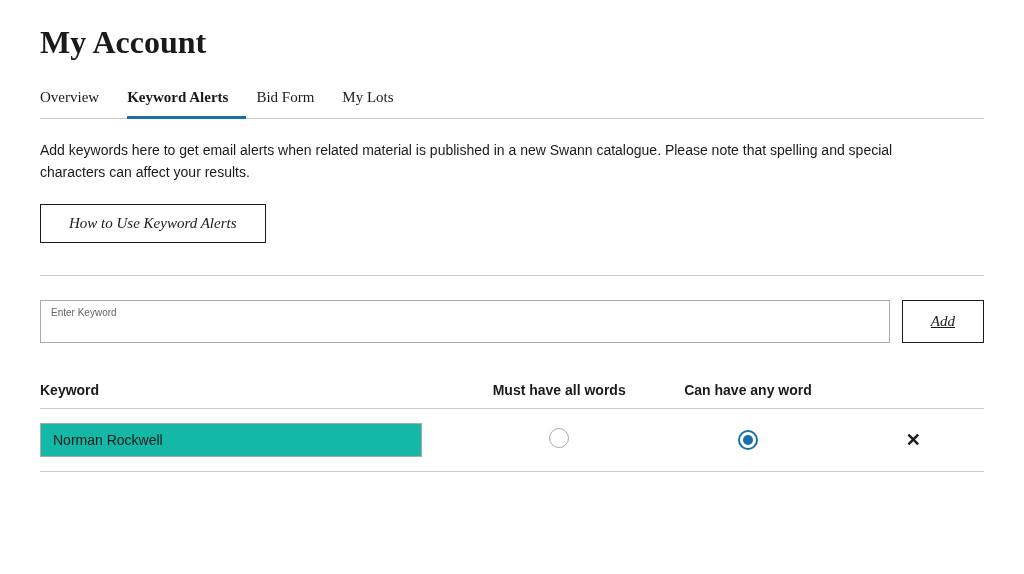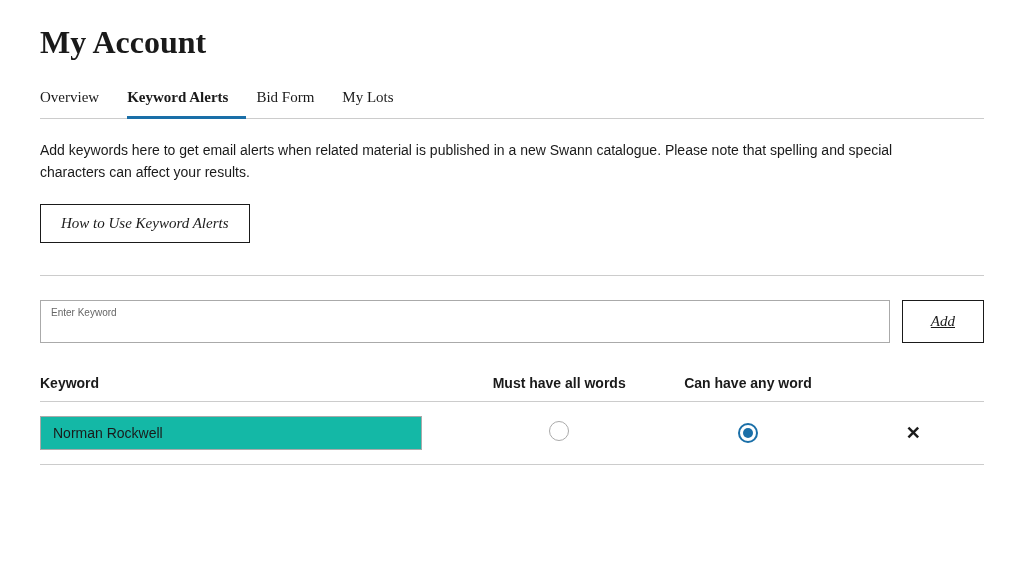--- a/index.html
+++ b/index.html
@@ -76,21 +76,21 @@
       line-height: 1.6;
       color: #1a1a1a;
       margin-bottom: 20px;
       font-family: Arial, sans-serif;
       max-width: 900px;
     }
 
     .how-to-btn {
       display: inline-block;
       border: 1px solid #1a1a1a;
-      padding: 10px 20px;
+      padding: 10px 28px;
       font-size: 15px;
       font-style: italic;
       font-family: Georgia, serif;
       background: #ffffff;
       cursor: pointer;
       color: #1a1a1a;
       margin-bottom: 24px;
     }
 
     .divider {
@@ -104,21 +104,21 @@
       font-weight: 700;
       font-family: Georgia, serif;
       color: #1a1a1a;
       margin-bottom: 18px;
     }
 
     .keyword-input-row {
       display: flex;
       align-items: stretch;
       gap: 12px;
-      margin-bottom: 24px;
+      margin-bottom: 31px;
     }
 
     .keyword-input-wrapper {
       flex: 1;
       border: 1px solid #aaaaaa;
       position: relative;
       padding: 6px 10px 6px 10px;
       display: flex;
       flex-direction: column;
       justify-content: center;

